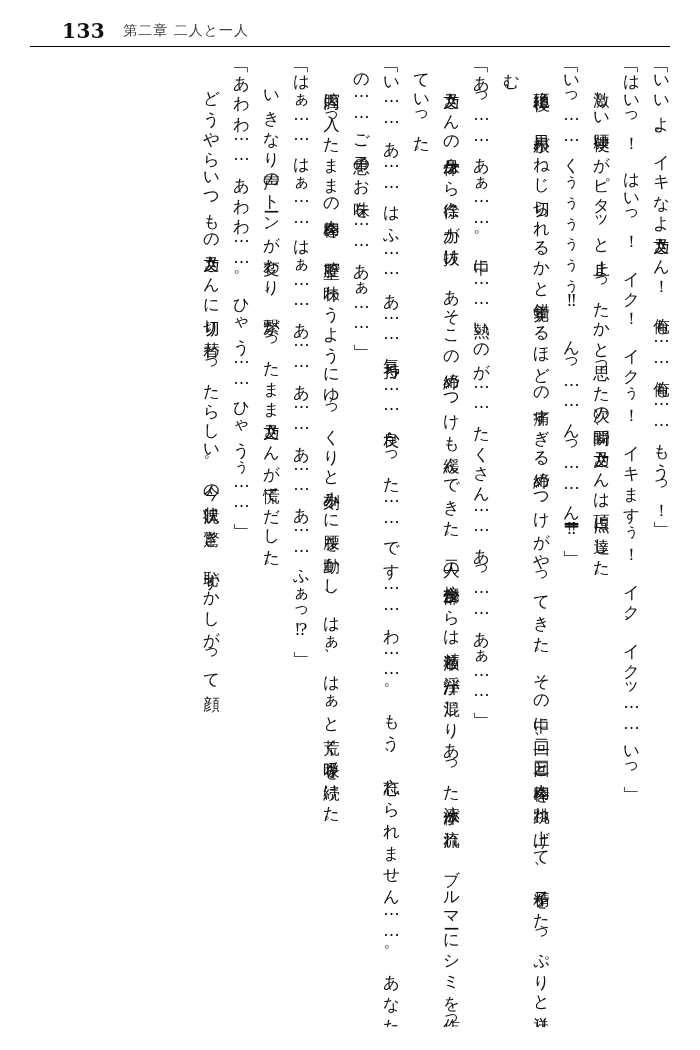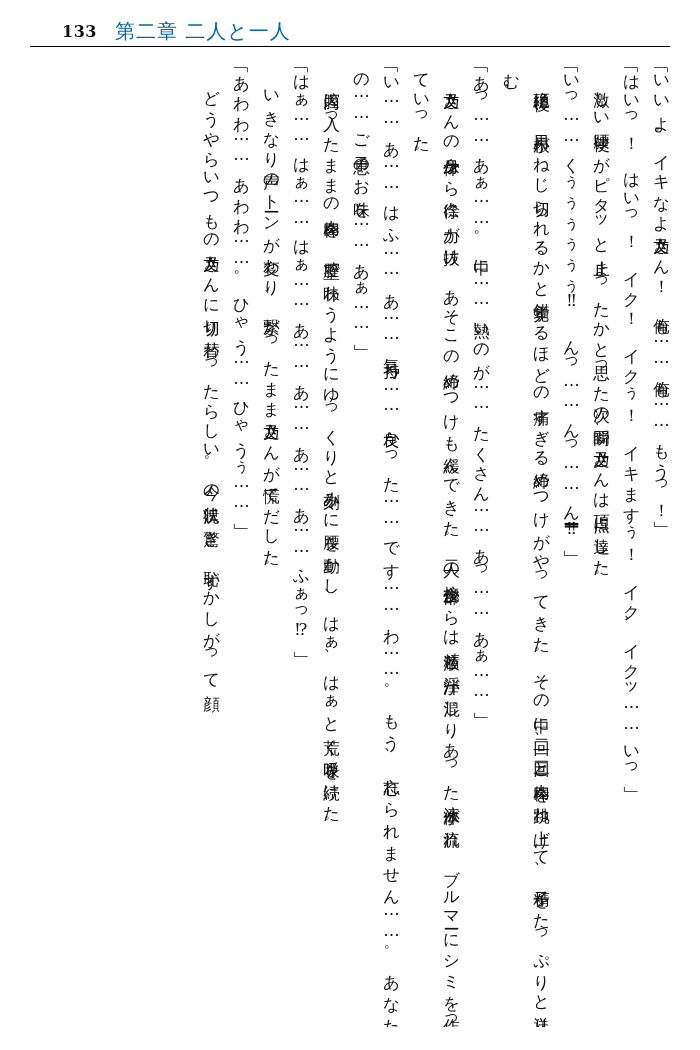--- a/index.html
+++ b/index.html
@@ -30,28 +30,28 @@
     left: 0;
     width: 700px;
     height: 34px;
     display: flex;
     align-items: center;
     gap: 18px;
     padding-left: 62px;
     box-sizing: border-box;
   }
   .folio {
-    font-size: 16px;
+    font-size: 20px;
     font-weight: bold;
     letter-spacing: 0.5px;
     color: #111;
   }
   .chapter-label {
-    font-size: 20px;
-    color: #0369a1;
+    font-size: 14px;
+    color: #404040;
     letter-spacing: 1px;
   }
   .header-rule {
     position: absolute;
     top: 46px;
     left: 30px;
     width: 640px;
     height: 1px;
     background: #000000;
   }

